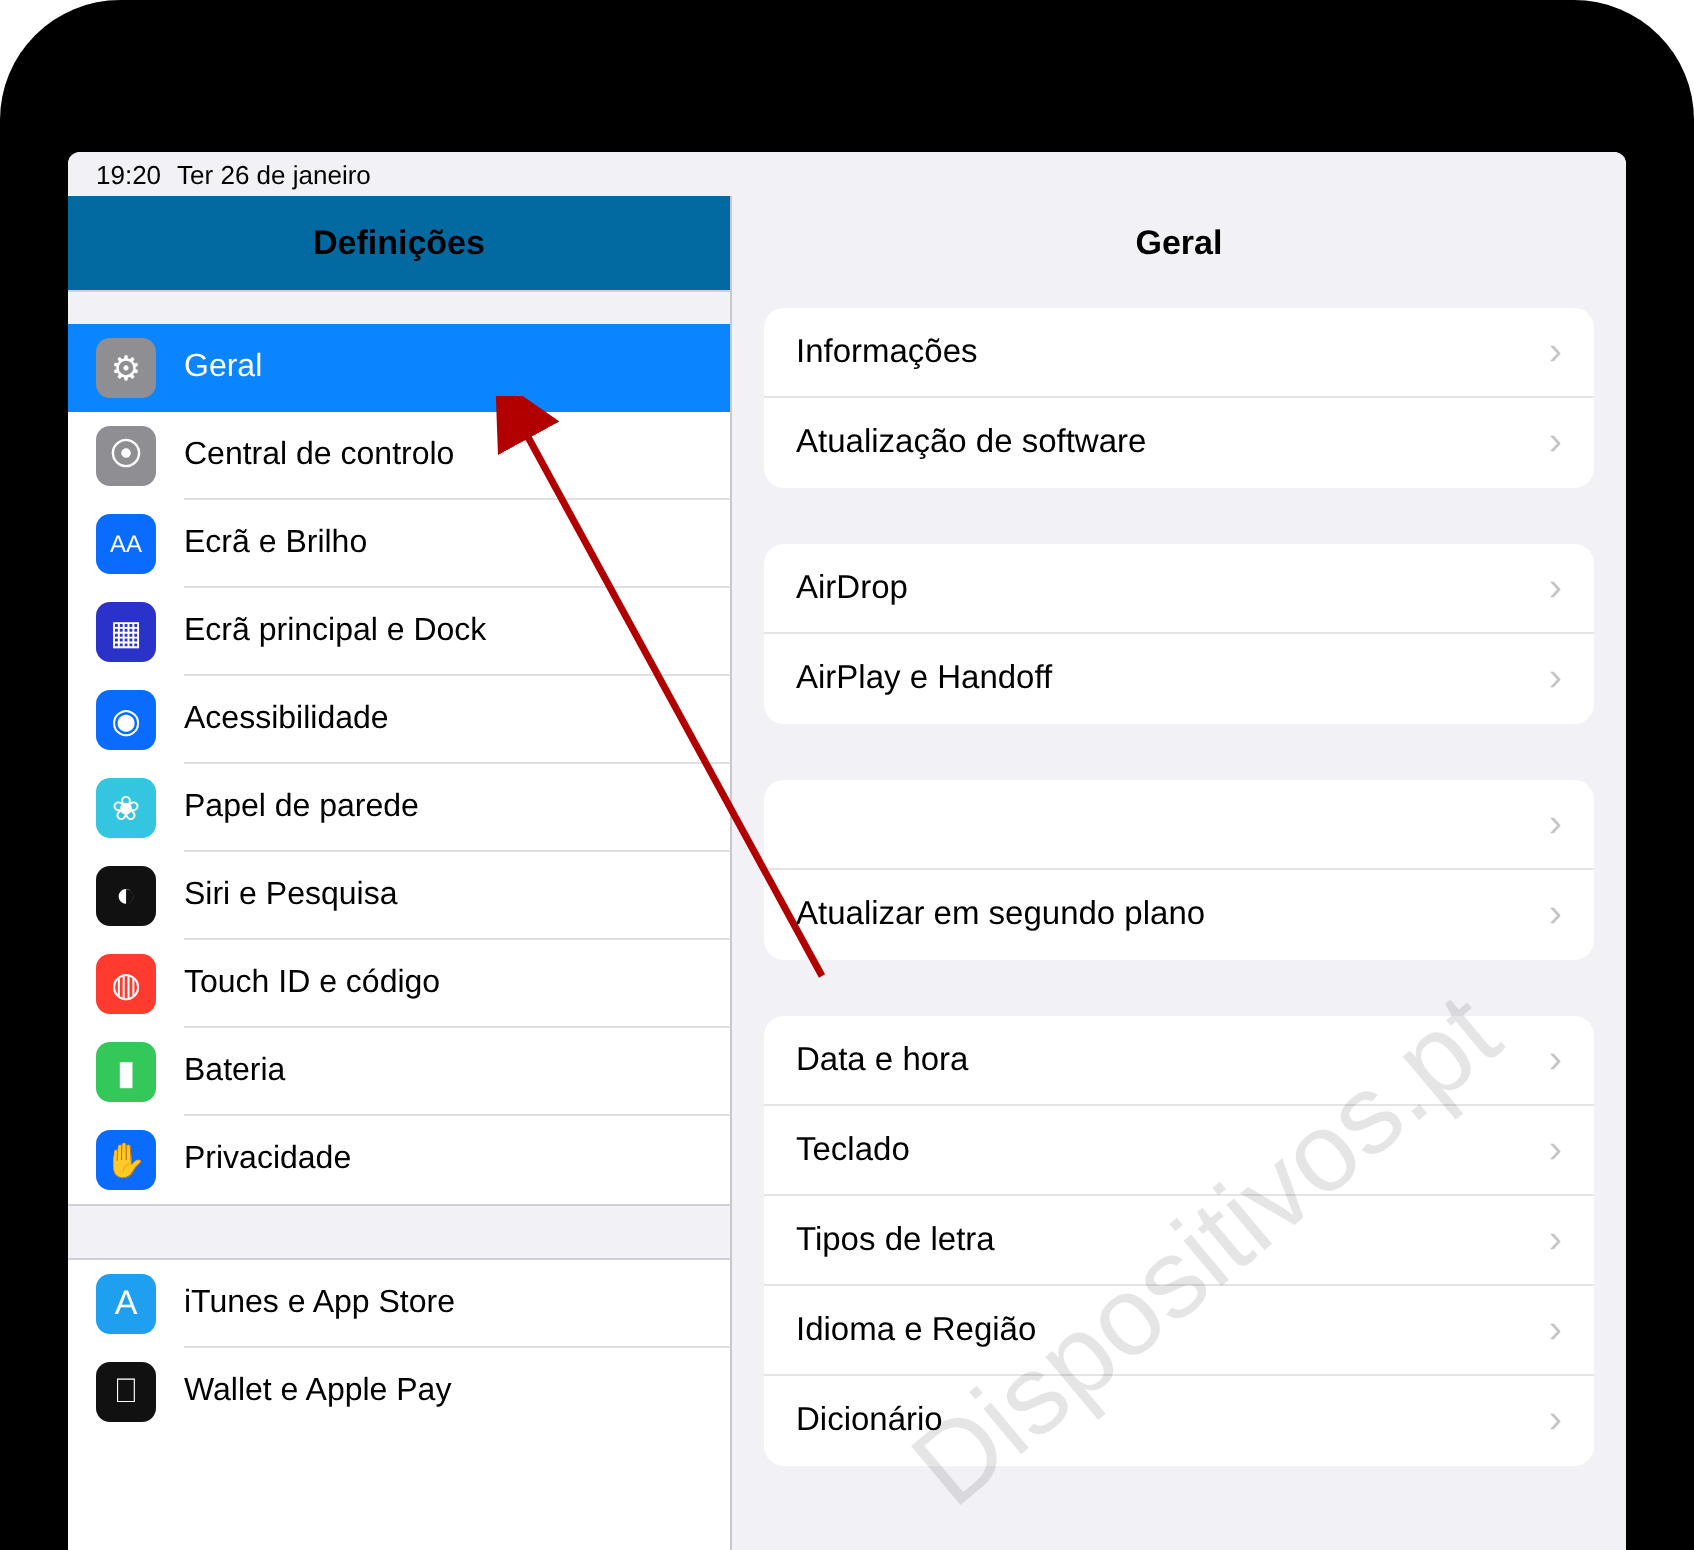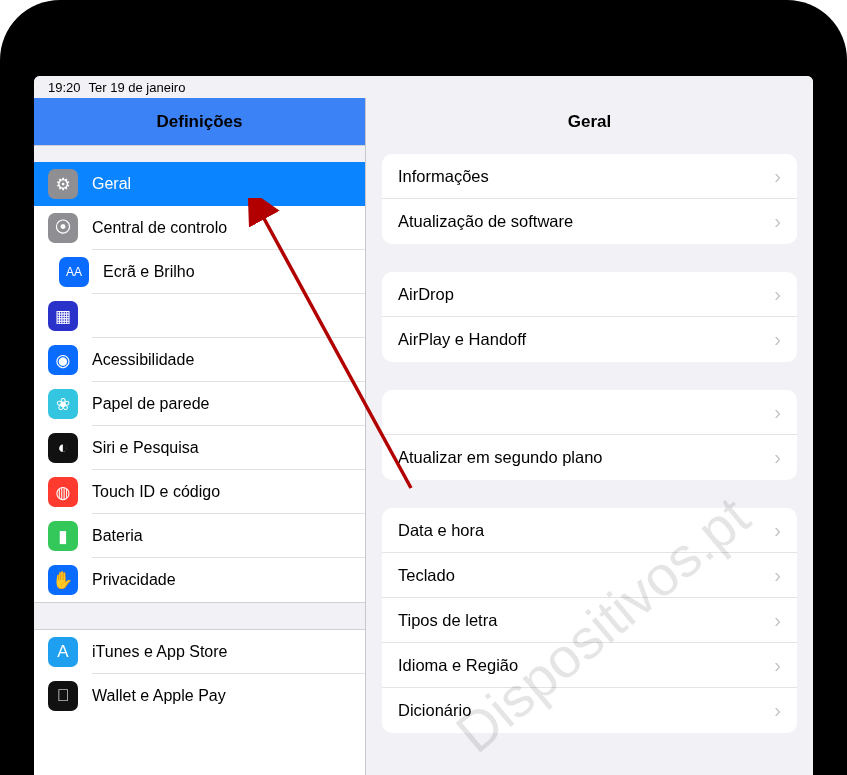--- a/index.html
+++ b/index.html
@@ -81,21 +81,21 @@
     height: 48px;
     display: flex;
     align-items: center;
     justify-content: center;
     font-size: 17px;
     font-weight: 600;
     color: #000;
     background: #f2f2f6;
     border-bottom: 1px solid #d1d1d5;
   }
-  .master .nav-header { background:#3b82f6;text-align:center; }
+  .master .nav-header { background:#0369a1;text-align:center; }
   .detail .nav-header { background:#f2f2f6; border-bottom:none; }
 
   
   .side-list {
     flex:1;
     overflow-y: auto;
     background:#fff;
   }
   .side-spacer { height: 16px; background:#f2f2f6; }
   .side-section { background:#fff; }
@@ -161,21 +161,21 @@
 <body>
 
 <div class="device-frame">
   <div class="camera-dot"></div>
   <div class="device-inner">
     <div class="screen">
 
       <div class="status-bar">
         <div class="status-left">
           <span>19:20</span>
-          <span>Ter 19 de janeiro</span>
+          <span>Ter 26 de janeiro</span>
         </div>
         <div class="status-right">
           <span class="wifi-ico">
             <svg width="16" height="12" viewBox="0 0 16 12">
                 <path d="M8 11 L6 9 A3 3 0 0 1 10 9 Z M3.5 6.5 A6.3 6.3 0 0 1 12.5 6.5 L11 8 A4.2 4.2 0 0 0 5 8 Z M1 4 A10 10 0 0 1 15 4 L13.5 5.5 A8 8 0 0 0 2.5 5.5 Z" fill="#000"></path>
               </svg>
           </span>
           <span>67%</span>
           <span class="battery-ico">
             <span class="battery-fill" id="batt-fill" style="width: 14.74px;"></span>
@@ -193,26 +193,27 @@
                 <div class="side-row selected">
                   <div class="side-icon" style="background: rgb(142, 142, 147);">⚙︎</div>
                   <span>Geral</span>
                 </div>
                 <div class="side-row">
                   <div class="side-icon" style="background: rgb(142, 142, 147);">⦿</div>
                   <span>Central de controlo</span>
                   <div class="sep"></div>
                 </div>
                 <div class="side-row">
-                  <div class="side-icon" style="background: rgb(10, 108, 255); font-size: 12px; margin-left: 11px;">AA</div>
+                  <div class="side-icon" style="background: rgb(10, 108, 255); font-size: 12px;">AA</div>
                   <span>Ecrã e Brilho</span>
                   <div class="sep"></div>
                 </div>
                 <div class="side-row">
                   <div class="side-icon" style="background: rgb(42, 50, 201);">▦</div>
+                  <span>Ecrã principal e Dock</span>
                   <div class="sep"></div>
                 </div>
                 <div class="side-row">
                   <div class="side-icon" style="background: rgb(10, 108, 255);">◉</div>
                   <span>Acessibilidade</span>
                   <div class="sep"></div>
                 </div>
                 <div class="side-row">
                   <div class="side-icon" style="background: rgb(52, 197, 224);">❀</div>
                   <span>Papel de parede</span>

